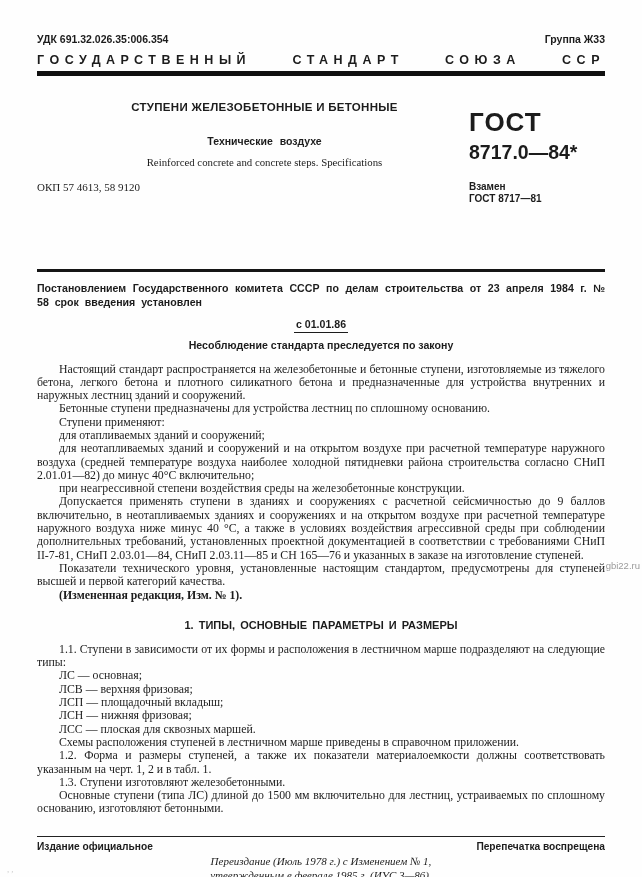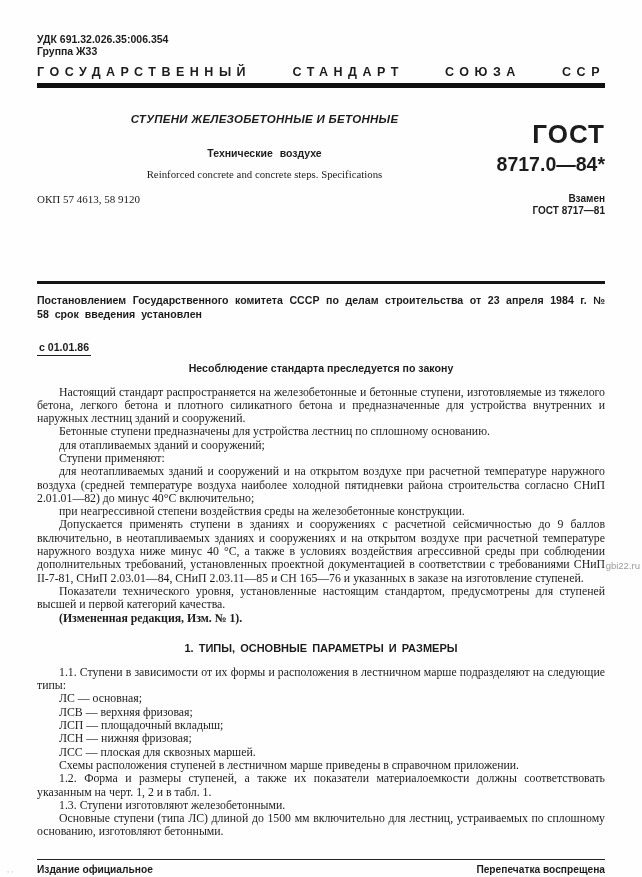--- a/index.html
+++ b/index.html
@@ -11,45 +11,45 @@
     color:#1c1c1c;
     font-family:"Liberation Serif", serif;
     overflow:hidden;
     box-sizing:border-box;
   }
   .content { position:absolute; left:37px; right:37px; top:33px; }
 
   .meta-row {
     display:flex; justify-content:space-between; align-items:flex-start;
     font-family:"Liberation Sans", sans-serif;
-    font-weight:bold; font-size:10.5px;flex-direction:column;
+    font-weight:bold; font-size:10.5px;
   }
   .std-header {
     display:flex; justify-content:space-between;
     margin-top:8px;
     font-family:"Liberation Sans", sans-serif;
     font-weight:bold; font-size:12.5px;
   }
   .std-header span { letter-spacing:5.5px; white-space:nowrap; }
   .thick-bar { height:5px; background:#101010; margin-top:4px; }
 
   .title-area { position:relative; min-height:160px; }
   .title-left { width:455px; text-align:center; }
   .doc-title {
     font-family:"Liberation Sans", sans-serif;
     font-weight:bold; font-size:11.5px;
-    margin:25px 0 0 0; letter-spacing:0.3px;font-style:italic;
+    margin:25px 0 0 0; letter-spacing:0.3px;
   }
   .doc-subtitle {
     font-family:"Liberation Sans", sans-serif;
     font-weight:bold; font-size:10.5px;
     margin-top:22px; word-spacing:4px;
   }
   .doc-title-en { font-size:10.8px; margin-top:9px; }
-  .gost-block { position:absolute; top:8px; right:0; width:136px; text-align:right; }
+  .gost-block { position:absolute; top:8px; right:0; width:136px; text-align:left; }
   .gost-word {
     font-family:"Liberation Sans", sans-serif;
     font-weight:bold; font-size:26px; letter-spacing:1px; line-height:1;
   }
   .gost-num {
     font-family:"Liberation Sans", sans-serif;
     font-weight:bold; font-size:19.5px; line-height:1;
     margin-top:8px; white-space:nowrap;
   }
   .vzamen {
@@ -58,21 +58,21 @@
   }
   .okp { font-size:11px; margin-top:13px;font-family:Liberation Serif, serif; }
 
   .rule-2 { height:2.5px; background:#151515; margin-top:8px; }
 
   .decree {
     font-family:"Liberation Sans", sans-serif;
     font-weight:bold; font-size:10.6px; line-height:14px;
     text-align:justify; word-spacing:3px; margin-top:9px;
   }
-  .effective { text-align:left; margin-top:16px; }
+  .effective { text-align:center; margin-top:5px; }
   .effective span {
     font-family:"Liberation Sans", sans-serif;
     font-weight:bold; font-size:10.6px;
     border-bottom:1.5px solid #1c1c1c; padding:0 2px 2px 2px;
   }
   .law-notice {
     text-align:center; margin-top:7px;
     font-family:"Liberation Sans", sans-serif;
     font-weight:bold; font-size:10.6px;
   }
@@ -145,22 +145,22 @@
 
     <div class="decree">Постановлением Государственного комитета СССР по делам строительства от 23 апреля 1984 г. № 58 срок введения установлен</div>
     <div class="effective">
       <span>с 01.01.86</span>
     </div>
     <div class="law-notice">Несоблюдение стандарта преследуется по закону</div>
 
     <div class="body-text">
       <p>Настоящий стандарт распространяется на железобетонные и бетонные ступени, изготовляемые из тяжелого бетона, легкого бетона и плотного силикатного бетона и предназначенные для устройства внутренних и наружных лестниц зданий и сооружений.</p>
       <p>Бетонные ступени предназначены для устройства лестниц по сплошному основанию.</p>
+      <p>Ступени применяют:</p>
       <p>для отапливаемых зданий и сооружений;</p>
-      <p>Ступени применяют:</p>
       <p>для неотапливаемых зданий и сооружений и на открытом воздухе при расчетной температуре наружного воздуха (средней температуре воздуха наиболее холодной пятидневки района строительства согласно СНиП 2.01.01—82) до минус 40°С включительно;</p>
       <p>при неагрессивной степени воздействия среды на железобетонные конструкции.</p>
       <p>Допускается применять ступени в зданиях и сооружениях с расчетной сейсмичностью до 9 баллов включительно, в неотапливаемых зданиях и сооружениях и на открытом воздухе при расчетной температуре наружного воздуха ниже минус 40 °С, а также в условиях воздействия агрессивной среды при соблюдении дополнительных требований, установленных проектной документацией в соответствии с требованиями СНиП II-7-81, СНиП 2.03.01—84, СНиП 2.03.11—85 и СН 165—76 и указанных в заказе на изготовление ступеней.</p>
       <p>Показатели технического уровня, установленные настоящим стандартом, предусмотрены для ступеней высшей и первой категорий качества.</p>
       <p class="bold">(Измененная редакция, Изм. № 1).</p>
     </div>
 
     <div class="sec-heading">1. ТИПЫ, ОСНОВНЫЕ ПАРАМЕТРЫ И РАЗМЕРЫ</div>
 
     <div class="body-text" style="margin-top:0;">

